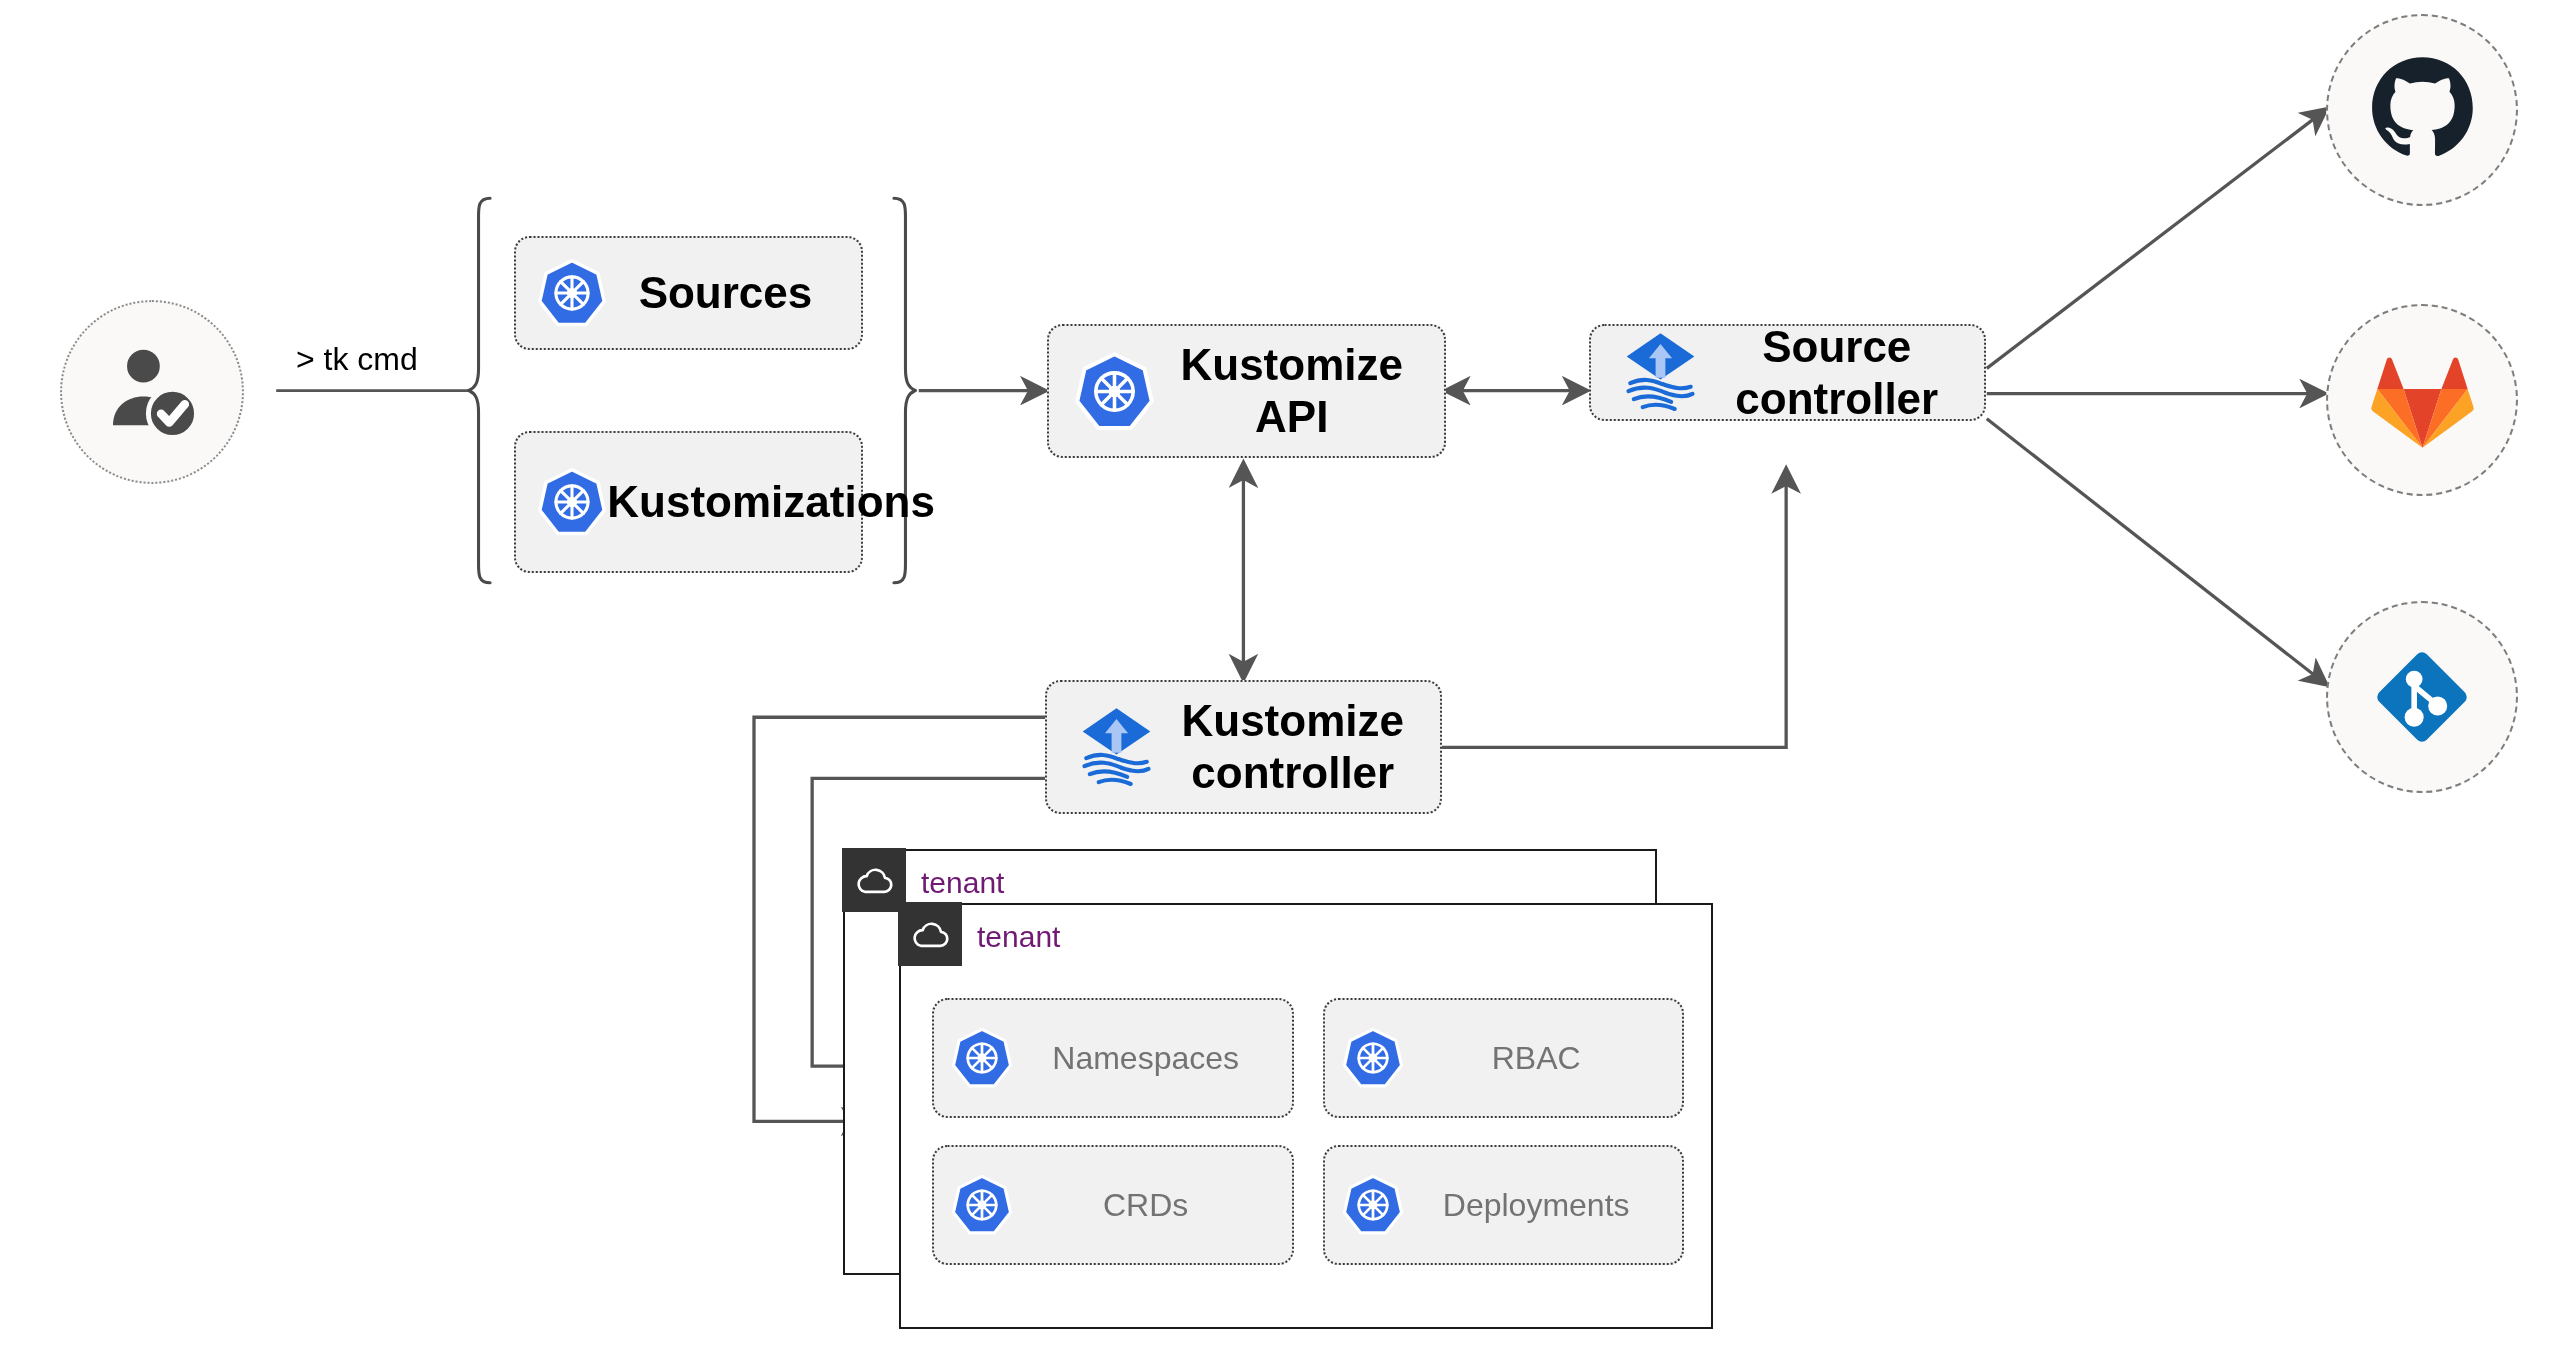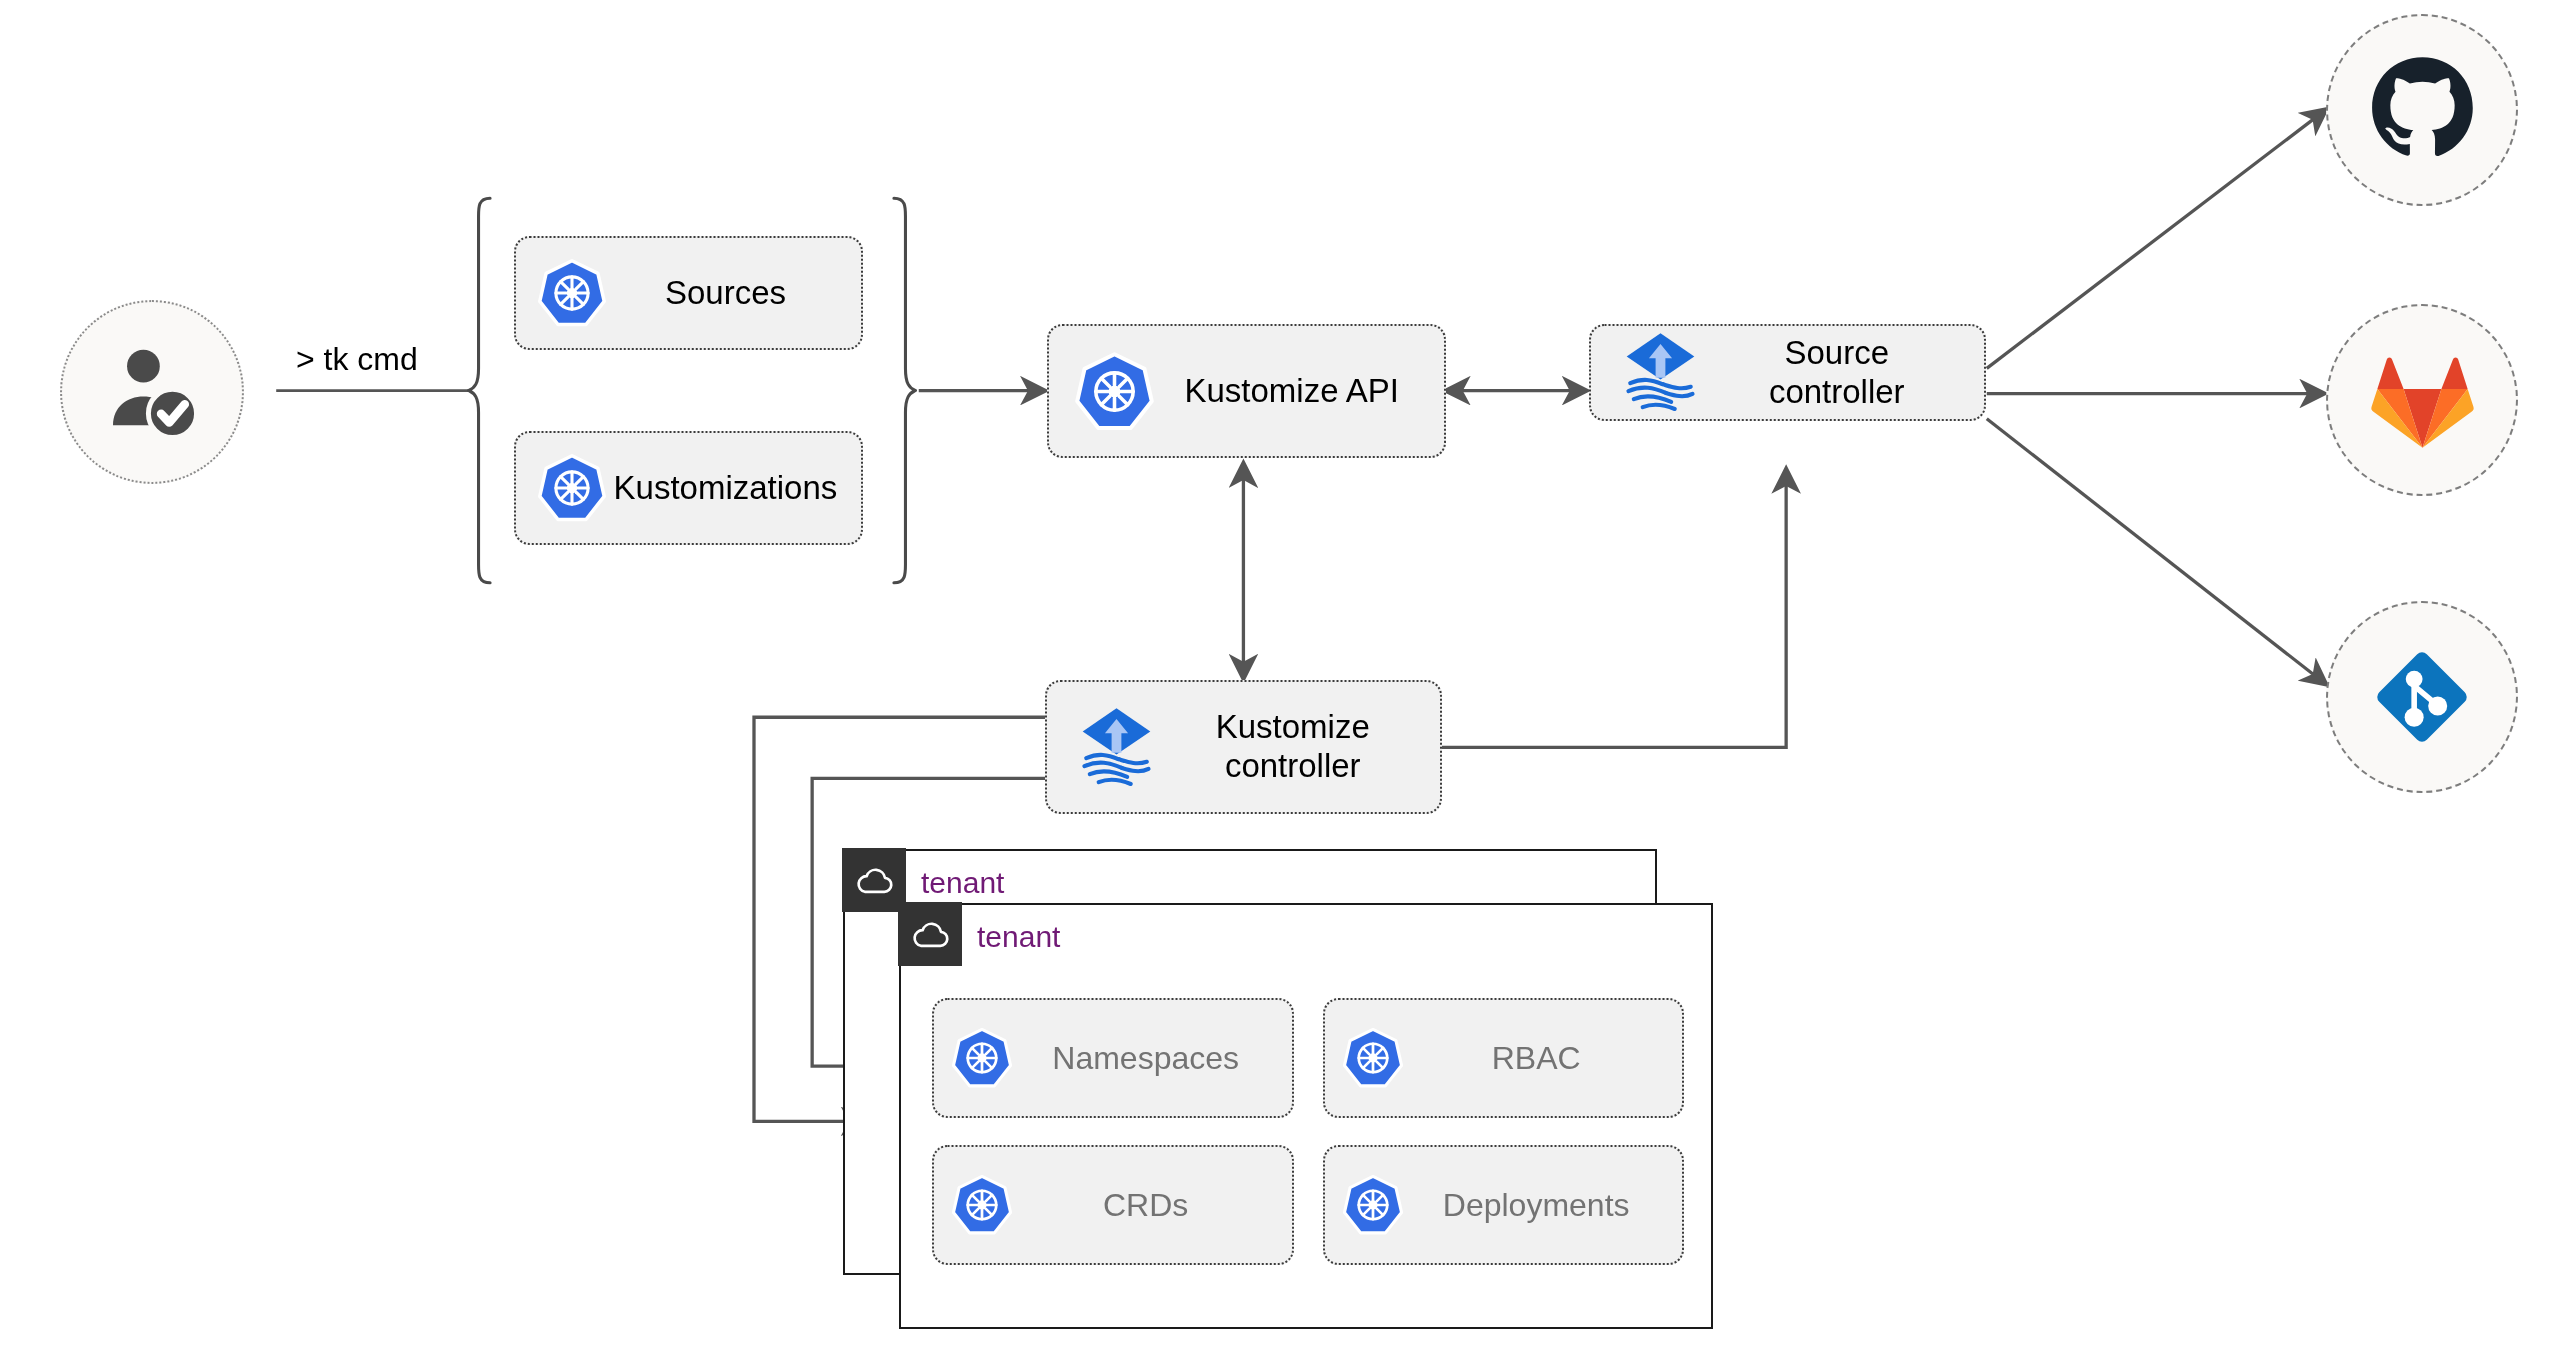--- a/index.html
+++ b/index.html
@@ -17,22 +17,23 @@
   .node{
     position:absolute;
     background:#f1f1f1;
     border:2.4px dotted #3b3b3b;
     border-radius:15.5px;
     box-sizing:border-box;
     display:flex;align-items:center;
     z-index:3;
   }
   .node .label{
-    font-size:33px;color:#000;line-height:1.18;
+    font-size:44px;color:#000;line-height:1.18;
     white-space:pre-line;
+    font-weight:bold;
   }
 
   
   .ico{flex:0 0 auto;display:block;}
 
   
   .actor{
     position:absolute;
     border-radius:50%;
     background:#faf9f7;
@@ -150,21 +151,21 @@
         <path d="M58 50 L73 50"></path>
         <path d="M33.7 33.7 L44.2 44.2"></path>
         <path d="M55.8 55.8 L66.3 66.3"></path>
         <path d="M66.3 33.7 L55.8 44.2"></path>
         <path d="M44.2 55.8 L33.7 66.3"></path>
       </g>
     </svg>
     <span class="label" style="flex:1;text-align:center;padding-right:17.4px;">Sources</span>
   </div>
 
-  <div class="node" style="left:514px;top:431px;width:349px;height:114px;padding-left:21.3px;">
+  <div class="node" style="left:514px;top:431px;width:349px;height:142px;padding-left:21.3px;">
     <svg class="ico" width="70" height="70" viewBox="0 0 100 100">
       <path d="M50 4 L87 22 L96 62 L70 95 L30 95 L4 62 L13 22 Z" fill="#326CE5" stroke="#ffffff" stroke-width="5" stroke-linejoin="round"></path>
       <g fill="none" stroke="#ffffff" stroke-width="4.4" stroke-linecap="round">
         <circle cx="50" cy="50" r="23"></circle>
         <circle cx="50" cy="50" r="7.5" fill="#ffffff" stroke="none"></circle>
         <path d="M50 27 L50 42"></path>
           <path d="M50 58 L50 73"></path>
         <path d="M27 50 L42 50"></path>
           <path d="M58 50 L73 50"></path>
         <path d="M33.7 33.7 L44.2 44.2"></path>

